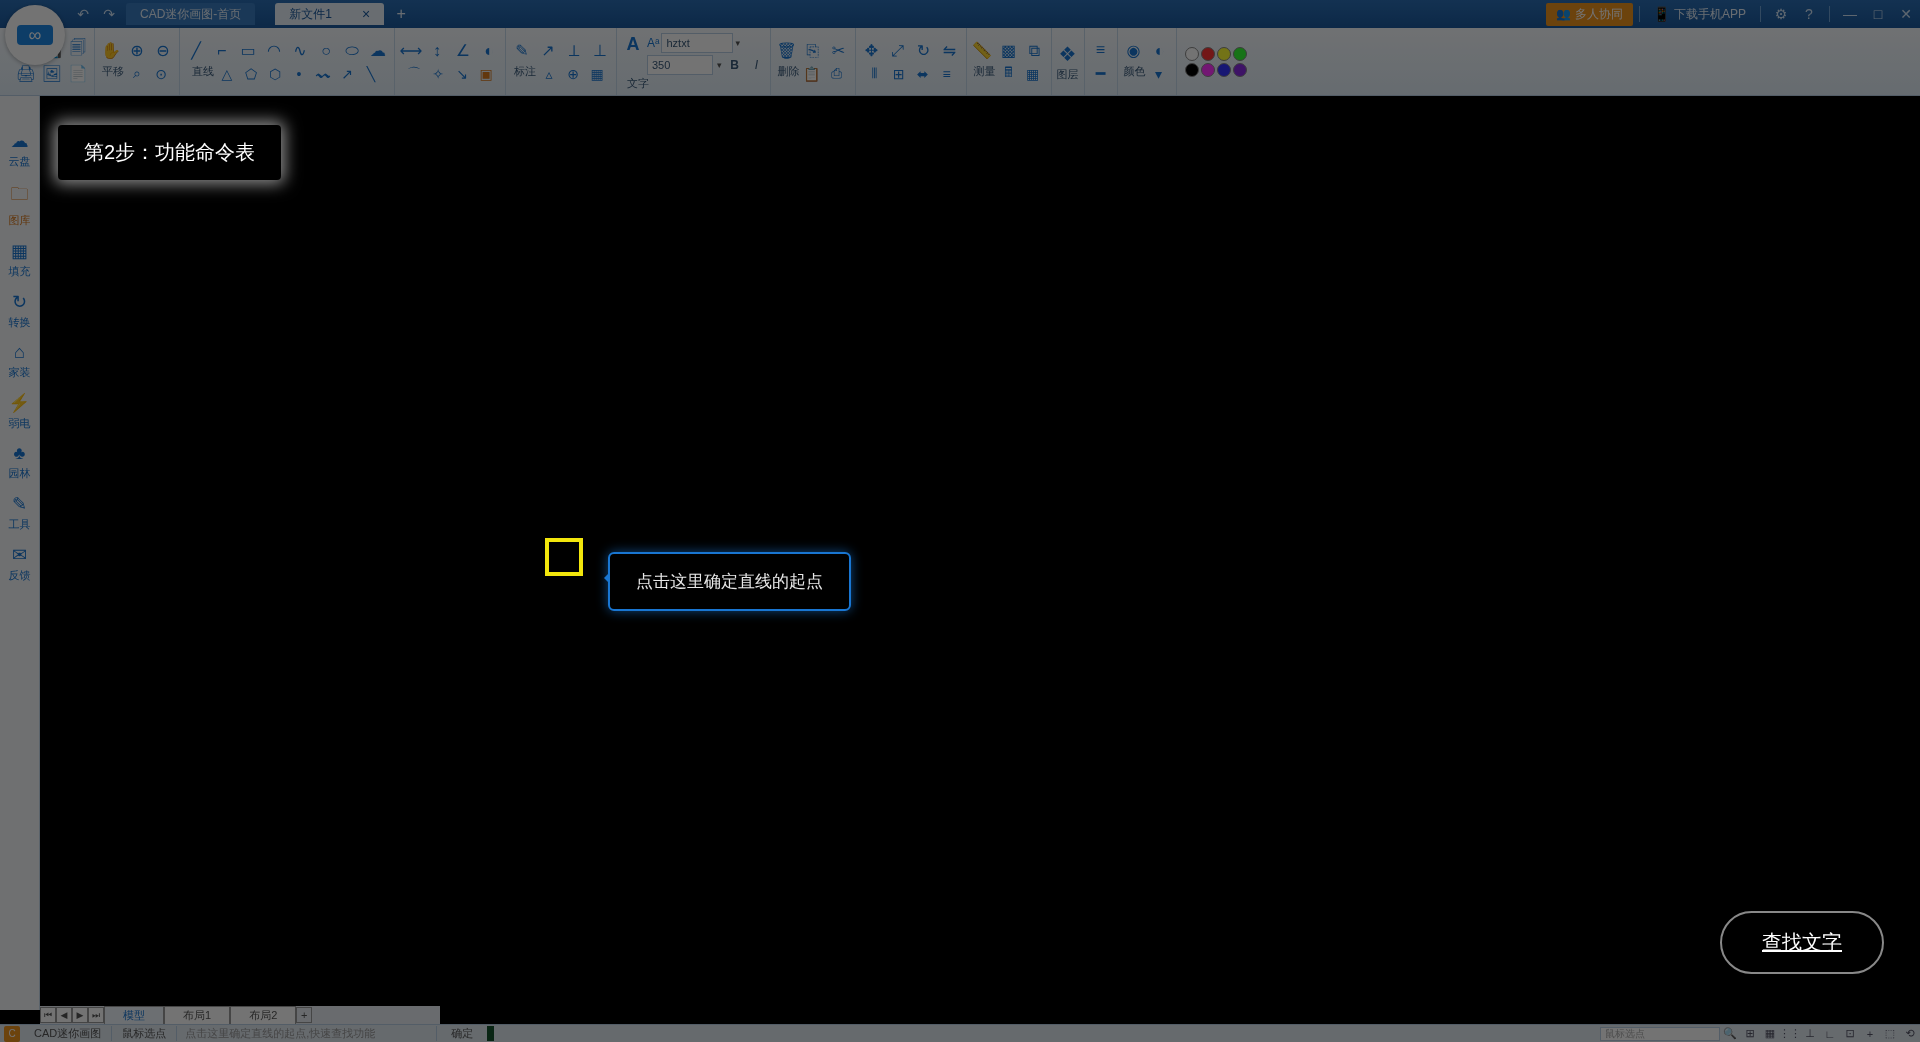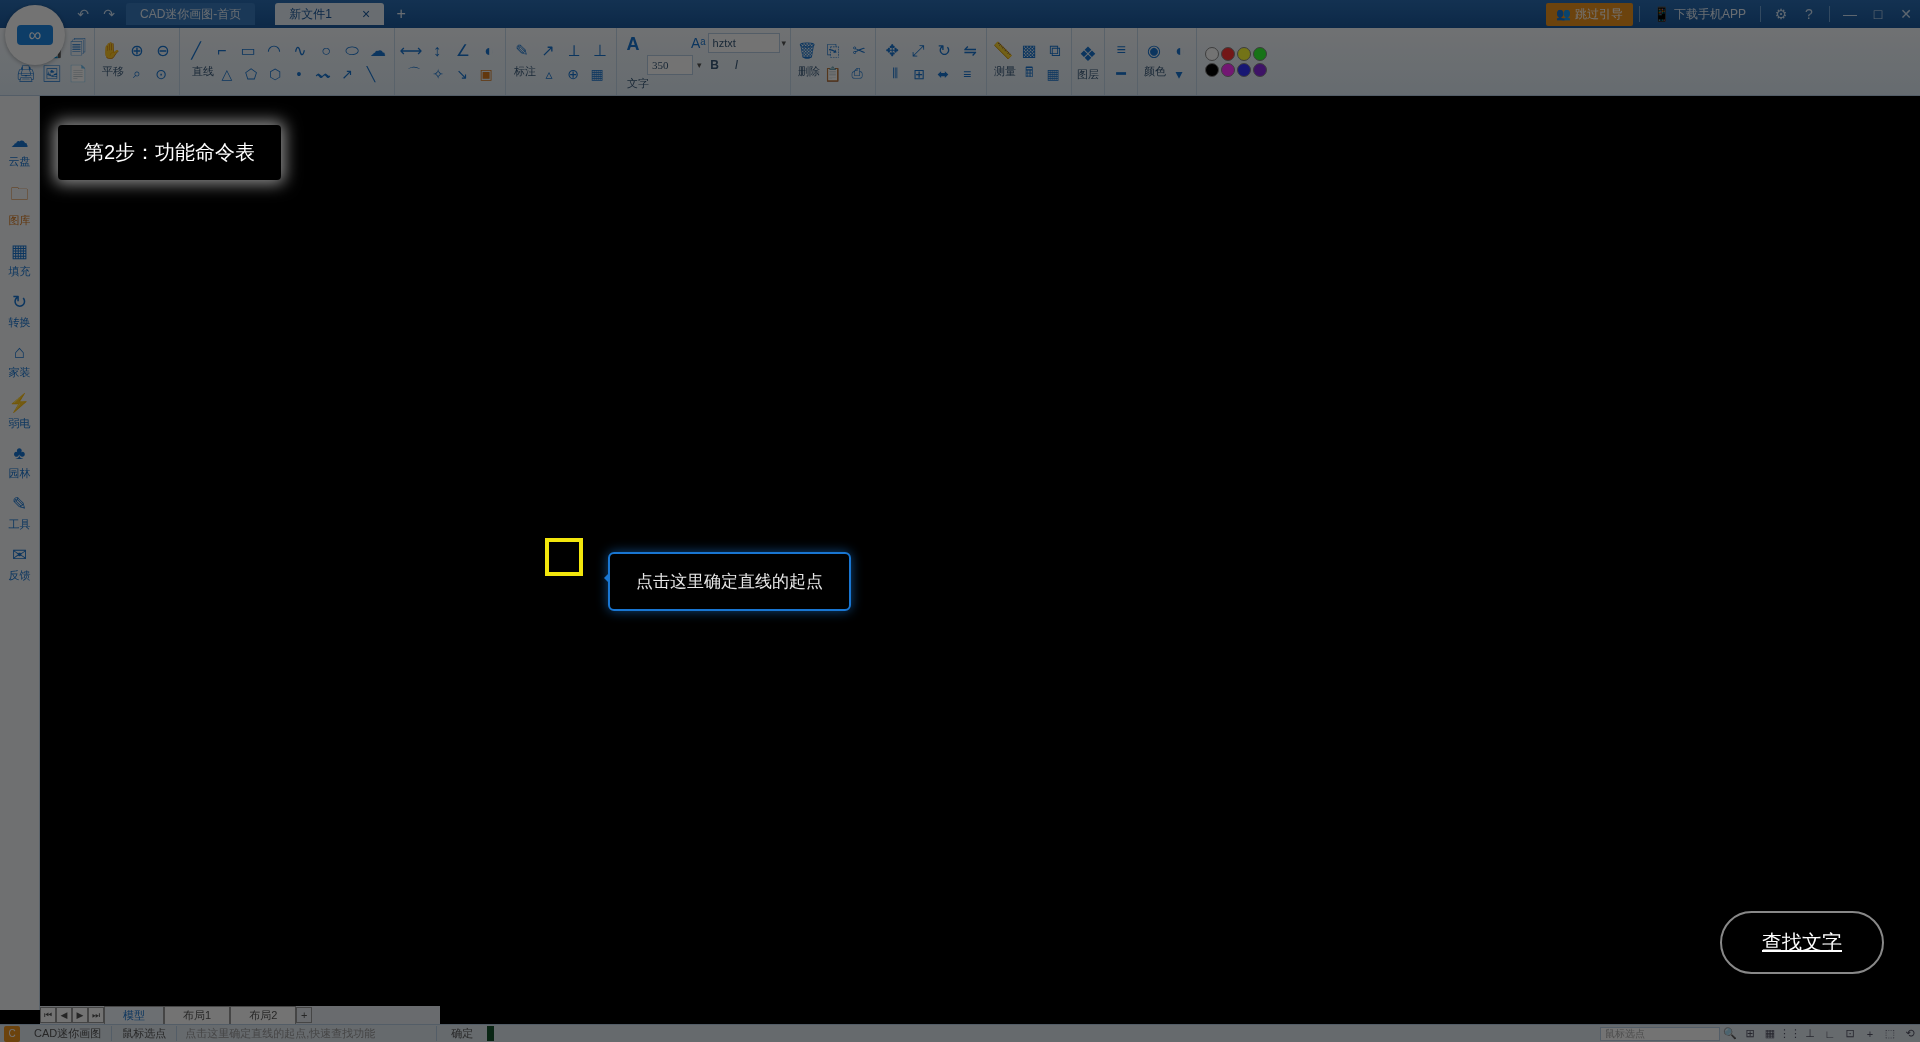--- a/index.html
+++ b/index.html
@@ -28,21 +28,21 @@
 
 .ribbon { height: 68px; background: linear-gradient(#f7fbfe,#e2eef8); border-bottom: 1px solid #b8cfe5; display: flex; padding-left: 10px; }
 .rgroup { display: flex; flex-direction: column; align-items: center; justify-content: center; padding: 2px 4px; border-right: 1px solid #c5d9ec; }
 .rgroup.noborder { border-right: none; }
 .rrow { display: flex; gap: 2px; }
 .ric { width: 24px; height: 24px; display:flex;align-items:center;justify-content:center; color:#1976d2; font-size:16px; border-radius:2px;}
 .ric.sm { width: 22px; height:22px; font-size:14px;}
 .rlabel { font-size: 11px; color: #3a5a7a; margin-top: 1px; }
 .rinput { height: 20px; border: 1px solid #b8cfe5; font-size: 11px; padding: 0 4px; color: #3a5a7a; background:#fff; }
 .rinput.font { width: 72px; }
-.rinput.size { width: 46px; font-family: Liberation Serif, serif; }
+.rinput.size { width: 66px; }
 .rbtn-bi { width: 18px; height:18px; font-size:12px; color:#3a5a7a; display:flex;align-items:center;justify-content:center; }
 .color-swatches { display:flex; flex-direction:column; gap:2px; margin-left:4px;}
 .sw-row { display:flex; gap:2px;}
 .sw { width:14px; height:14px; border-radius:50%; border:1px solid #888;}
 
 
 .leftbar { position: absolute; left:0; top:96px; width:40px; bottom:32px; background:#f5f8fb; border-right:1px solid #c5d9ec; display:flex; flex-direction:column; padding-top:28px;}
 .leftbar-top { position:absolute; left:0; top:96px; width:40px; height:28px; background:#f5f8fb; border-right:1px solid #c5d9ec; display:flex; align-items:center; justify-content:space-around;}
 .lb-top-ic { color:#1976d2; font-size:14px;}
 .lb-item { display:flex; flex-direction:column; align-items:center; padding:6px 2px; color:#1976d2; font-size:11px;}
@@ -98,21 +98,21 @@
       <span>CAD迷你画图-首页</span>
     </div>
   <div class="tab active">
     <span>新文件1</span>
     <span class="tab-close">×</span>
   </div>
   <div class="tab-add">+</div>
   <div class="tb-spacer"></div>
   <div class="tb-btn-orange">
     <span>👥</span>
-    <span>跳过引导</span>
+    <span>多人协同</span>
   </div>
   <div class="tb-sep"></div>
   <div class="tb-right-item">
     <span class="tb-icon">📱</span>
     <span>下载手机APP</span>
   </div>
   <div class="tb-sep"></div>
   <span class="tb-icon win-ctrl">⚙</span>
   <span class="tb-icon win-ctrl">?</span>
   <div class="tb-sep"></div>
@@ -199,21 +199,21 @@
       <div class="ric sm">⊕</div>
       <div class="ric sm">▦</div>
     </div>
   </div>
 
   <div class="rgroup">
     <div class="rrow">
       <div class="ric" style="font-size:18px;font-weight:bold;">A</div>
       <div style="display:flex;flex-direction:column;gap:2px;">
         <div style="display:flex;align-items:center;gap:2px;">
-          <span style="font-size:14px;color:#1976d2;margin-left:44px;">Aᵃ</span>
+          <span style="font-size:12px;color:#1976d2;">Aᵃ</span>
           <input class="rinput font" value="hztxt" style="">
           <span style="font-size:9px;color:#555;">▾</span>
         </div>
         <div style="display:flex;align-items:center;gap:4px;">
           <input class="rinput size" value="350" style="">
           <span style="font-size:9px;color:#555;">▾</span>
           <span class="rbtn-bi" style="font-weight:bold;">B</span>
           <span class="rbtn-bi" style="font-style:italic;">I</span>
         </div>
       </div>

